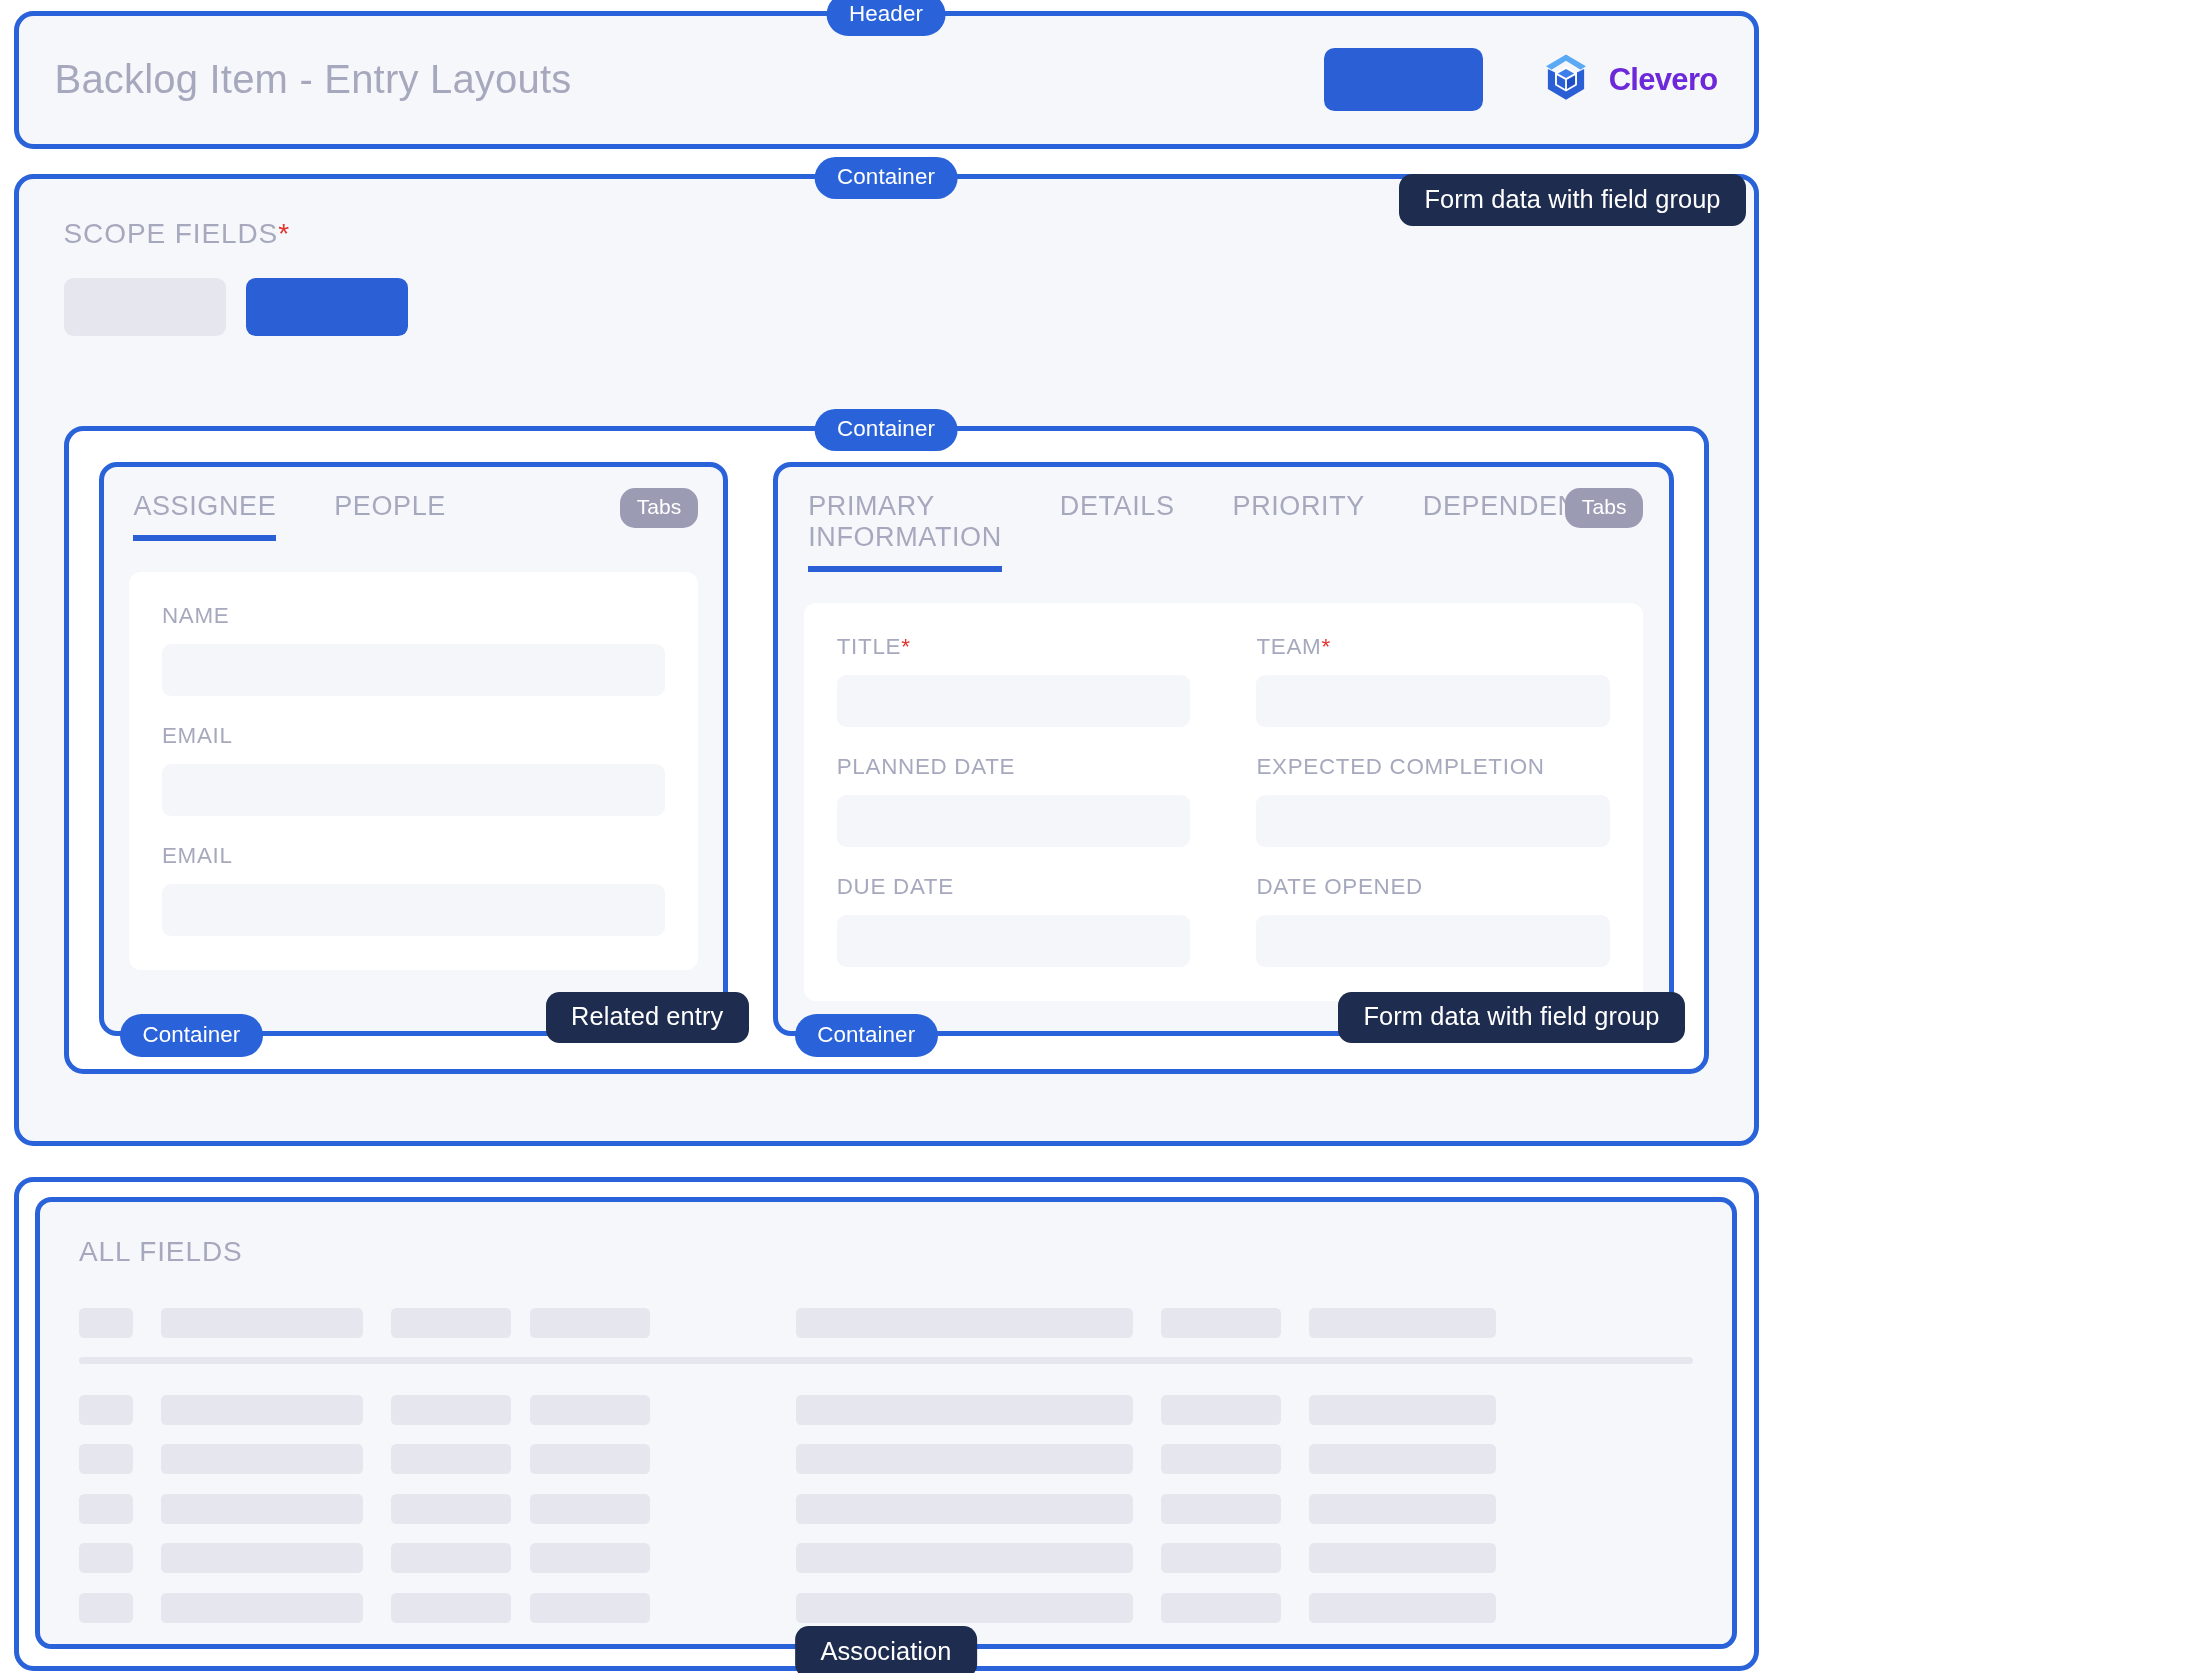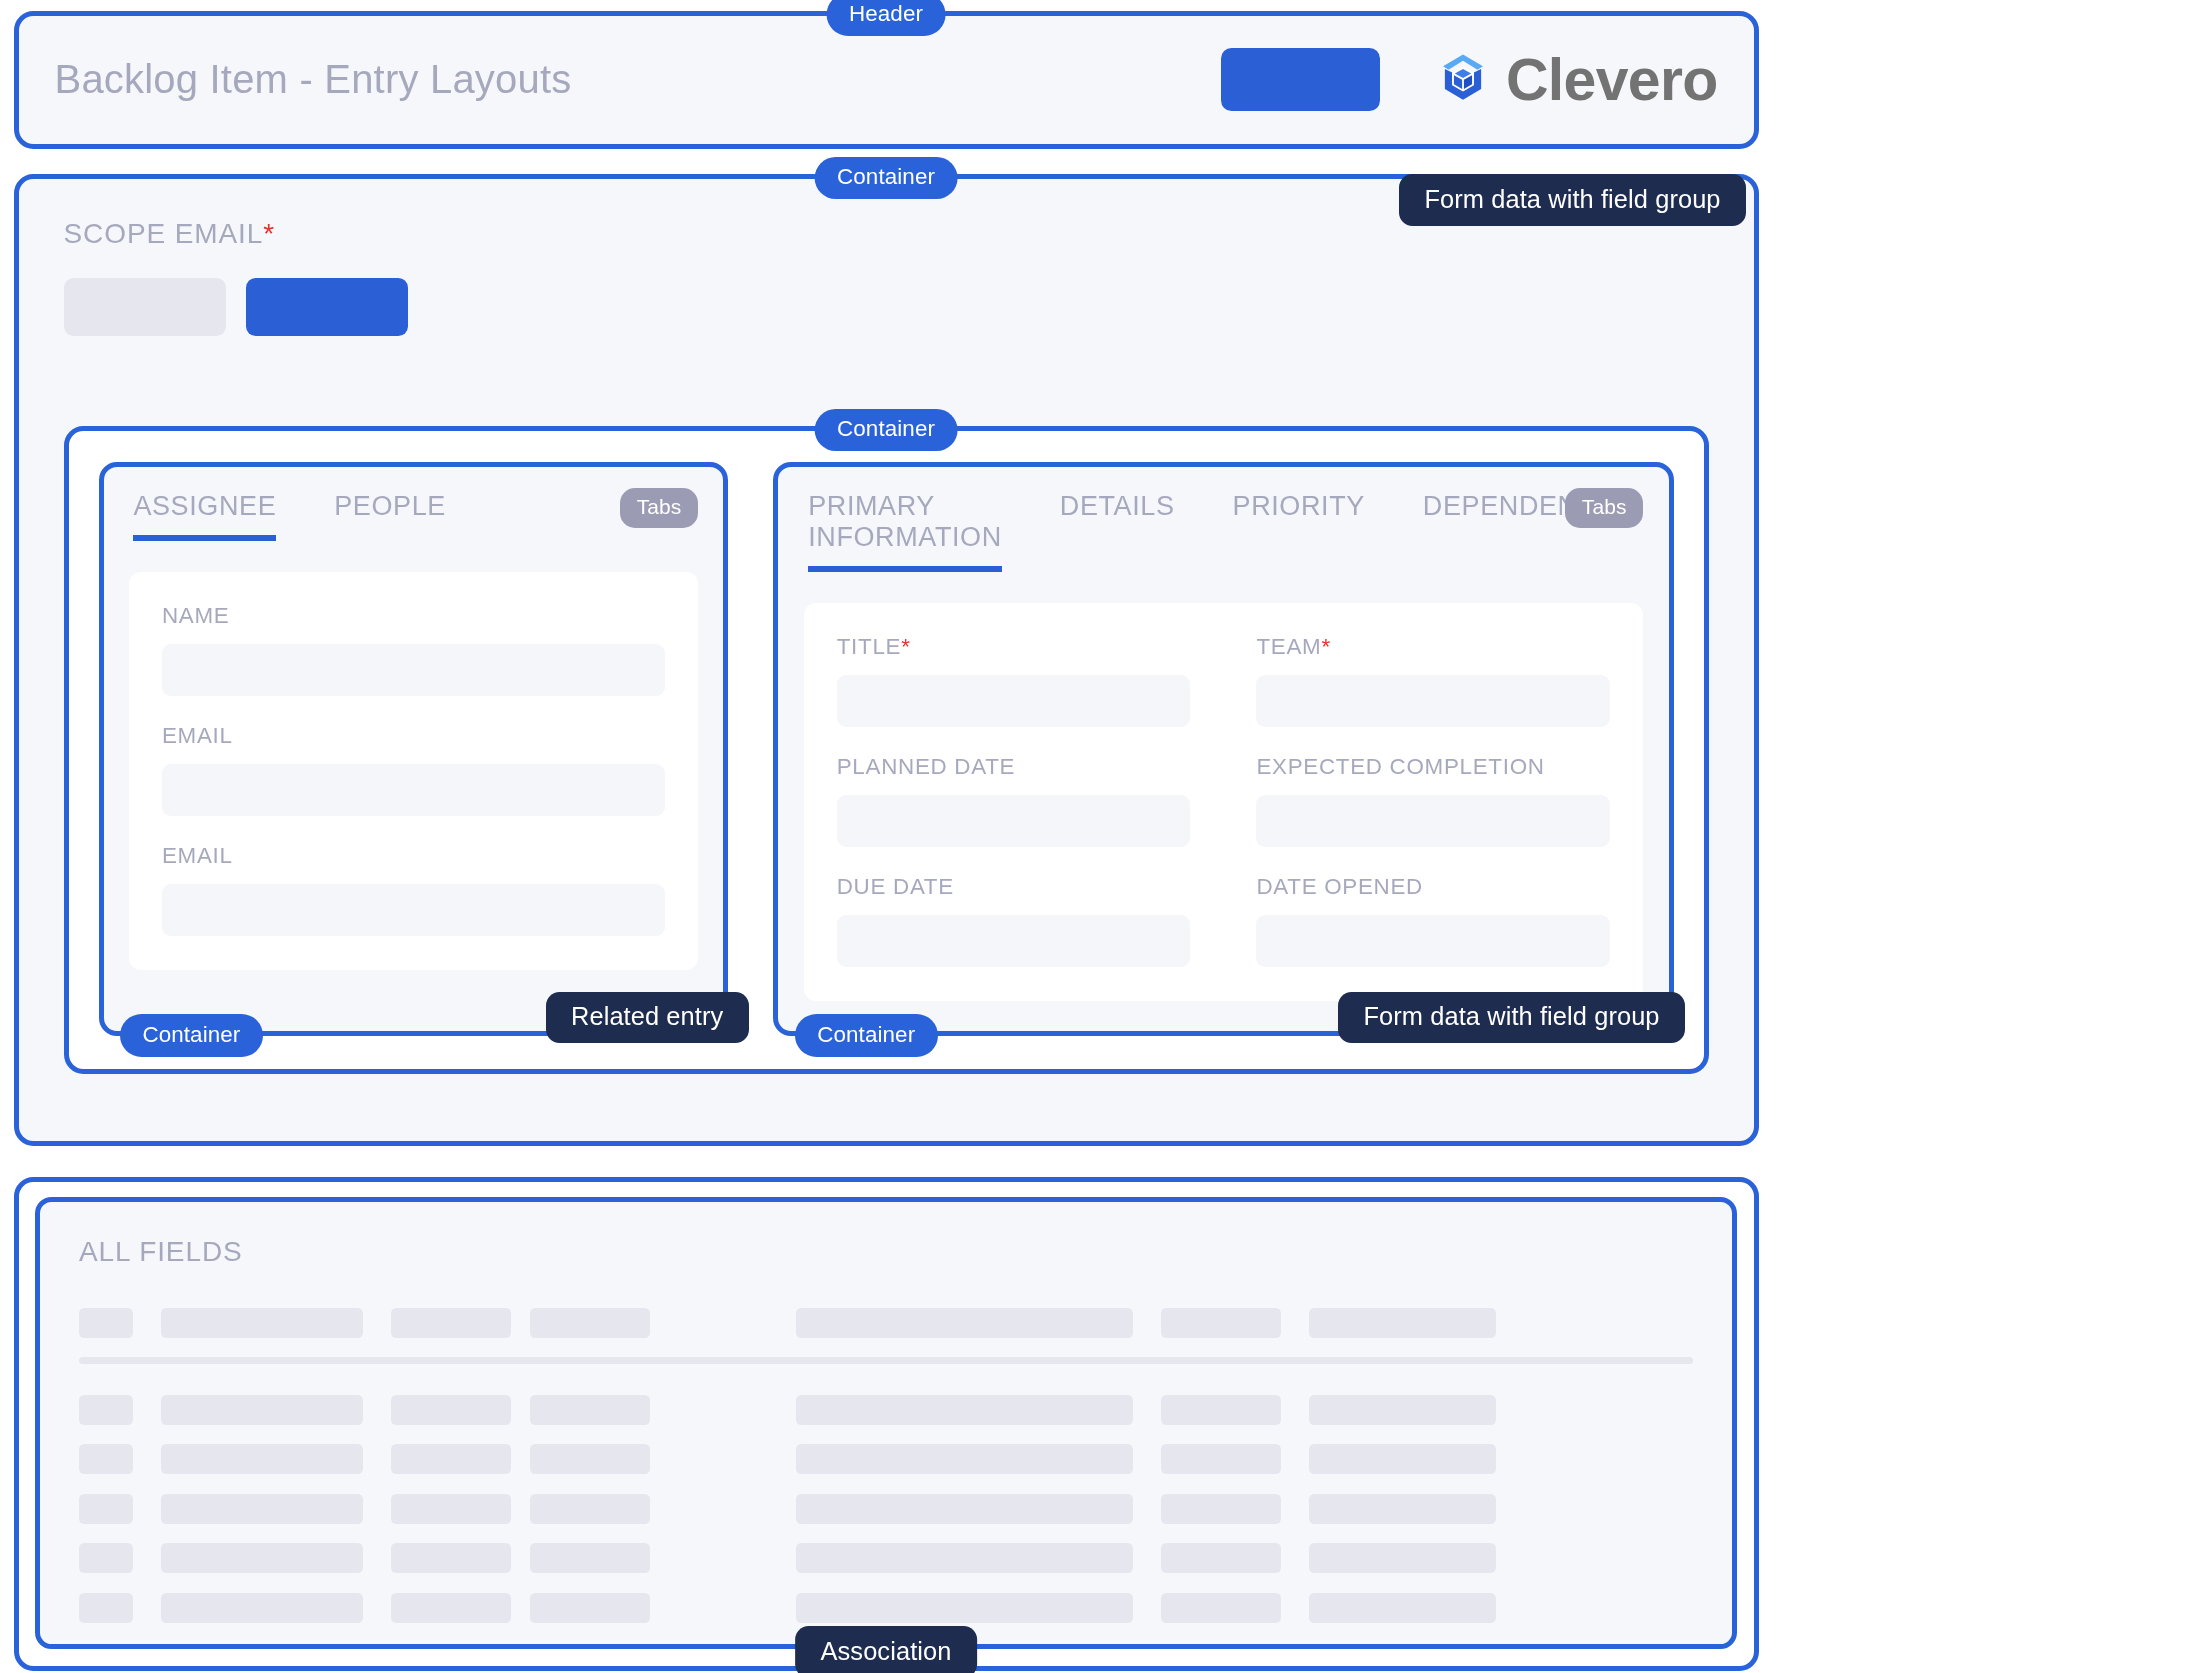--- a/index.html
+++ b/index.html
@@ -82,23 +82,23 @@
   .header-btn {
     width: 159px;
     height: 63px;
     border-radius: 10.5px;
     background: #2a5fd6;
     border: none;
     cursor: pointer;
   }
   .logo-wrap { display: flex; align-items: center; gap: 13.5px; }
   .logo-text {
-    font-size: 59px;
+    font-size: 31px;
     font-weight: 700;
-    color: #737373;
+    color: #6d28d9;
     letter-spacing: -0.7px;
   }
 
   
   .main-container {
     margin-top: 25.4px;
     padding: 39px 45px 34px;
     min-height: 972px;
   }
 
@@ -254,21 +254,21 @@
 
   <div class="abox main-container">
     <div class="badge badge-blue" style="top:-22.4px; left:50%; transform:translateX(-50%);">Container</div>
     <div class="badge badge-dark" style="top:-4.5px; right:7.5px;">Form data with field group</div>
 
     <div class="status-row">
 
 
       <div class="status-group">
         <div class="group-label">
-          <span>SCOPE EMAIL</span><span class="req">*</span>
+          <span>SCOPE FIELDS</span><span class="req">*</span>
         </div>
         <div class="pill-grid scope">
           <div class="pill"></div>
           <div class="pill sel"></div>
         </div>
       </div>
 
     </div>
 
     <div class="abox panels-container">

